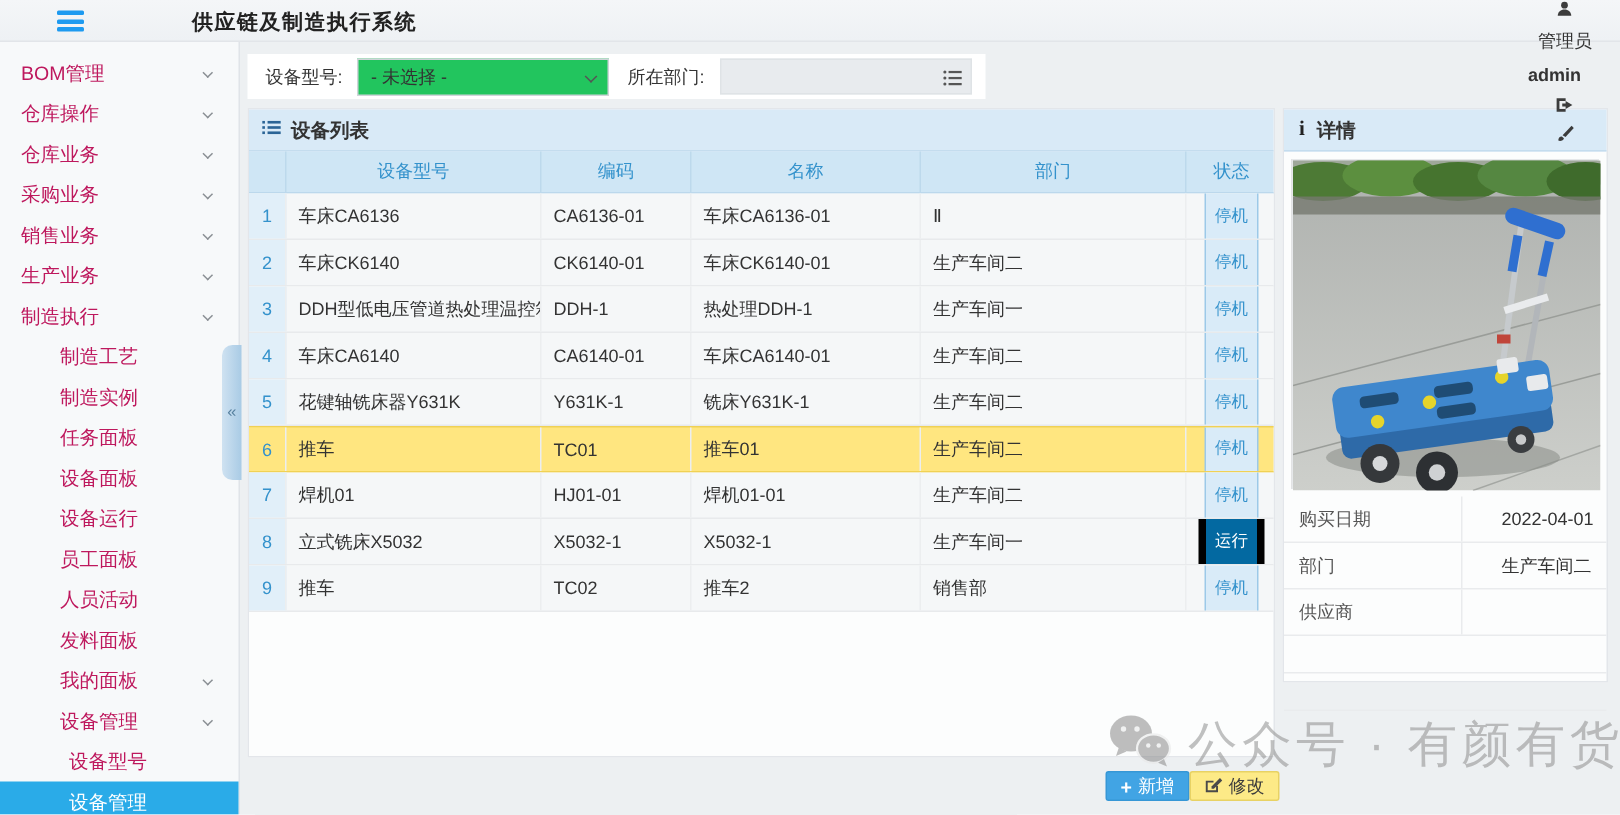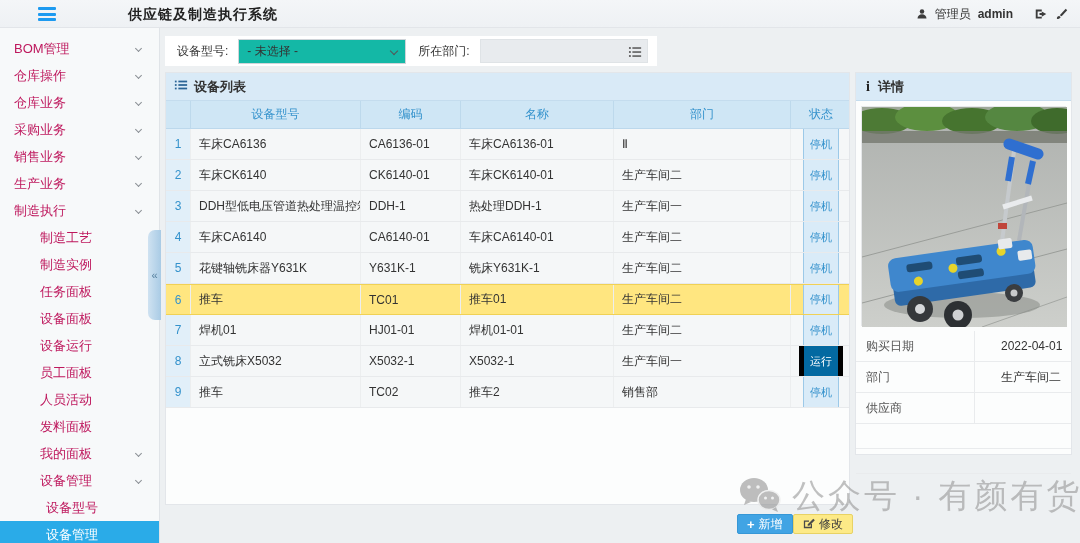--- a/index.html
+++ b/index.html
@@ -10,21 +10,21 @@
   
   .top-header { position:absolute; top:0; left:0; width:1080px; height:28px;
     background:linear-gradient(#f4f6f8,#eef1f4); border-bottom:1px solid #e2e5e9;
     display:flex; align-items:center; z-index:10; }
   .hamburger { position:absolute; left:38px; top:7px; width:18px; height:14px;
     display:flex; flex-direction:column; justify-content:space-between; cursor:pointer; }
   .hamburger i { display:block; height:3px; background:#1d9af0; border-radius:1px; }
   .app-title { position:absolute; left:128px; top:0; height:28px; line-height:28px;
     font-size:14px; font-weight:bold; color:#222; letter-spacing:1px; }
   .header-right { position:absolute; right:12px; top:0; height:28px;
-    display:flex; align-items:center; gap:7px; font-size:12px; color:#333; }
+    display:flex; align-items:center; gap:7px; font-size:12px; color:#333;flex-direction:column; }
   .header-right .icon-btn { display:flex; align-items:center; cursor:pointer; }
   .user-name { margin-right:14px;font-weight:bold; }
 
   
   .sidebar { position:absolute; top:28px; left:0; width:160px; height:515px;
     background:#f7f9fa; border-right:1px solid #e0e4e8; z-index:5; }
   #sidebar-nav { padding-top:7px; }
   .side-item { position:relative; height:27px; line-height:27px; font-size:13px;
     color:#be185d; cursor:pointer; white-space:nowrap; }
   .side-item.lvl1 { padding-left:14px; }
@@ -35,21 +35,21 @@
     border-right:1px solid #8a8f94; border-bottom:1px solid #8a8f94; transform:rotate(45deg); }
   .collapse-handle { position:absolute; left:148px; top:230px; width:13px; height:90px;
     background:linear-gradient(90deg,#cfe2f1,#a9cbe5); border-radius:7px 0 0 7px;
     display:flex; align-items:center; justify-content:center; color:#56809f;
     font-size:11px; cursor:pointer; z-index:6; }
 
   
   .filter-bar { position:absolute; left:165px; top:36px; width:492px; height:30px;
     background:#fff; display:flex; align-items:center; font-size:12px; color:#333; }
   .filter-bar .flabel { margin-left:12px; }
-  .select-box { position:relative; width:168px; height:25px; margin-left:10px; background:#14b8a6;
+  .select-box { position:relative; width:168px; height:25px; margin-left:10px; background:#22c55e;
     border:1px solid #cfd4d9; display:flex; align-items:center; padding:0 20px 0 8px;
     font-size:12px; color:#333; cursor:pointer; }
   .select-box .chev { position:absolute; right:8px; top:8px; width:6px; height:6px;
     border-right:1px solid #555; border-bottom:1px solid #555; transform:rotate(45deg); }
   .dept-input { position:relative; width:168px; height:24px; margin-left:10px;
     background:#e8ebee; border:1px solid #dfe3e6; display:flex; align-items:center;
     padding:0 24px 0 8px; cursor:text; }
   .dept-input .picker { position:absolute; right:5px; top:5px; cursor:pointer; }
 
   

